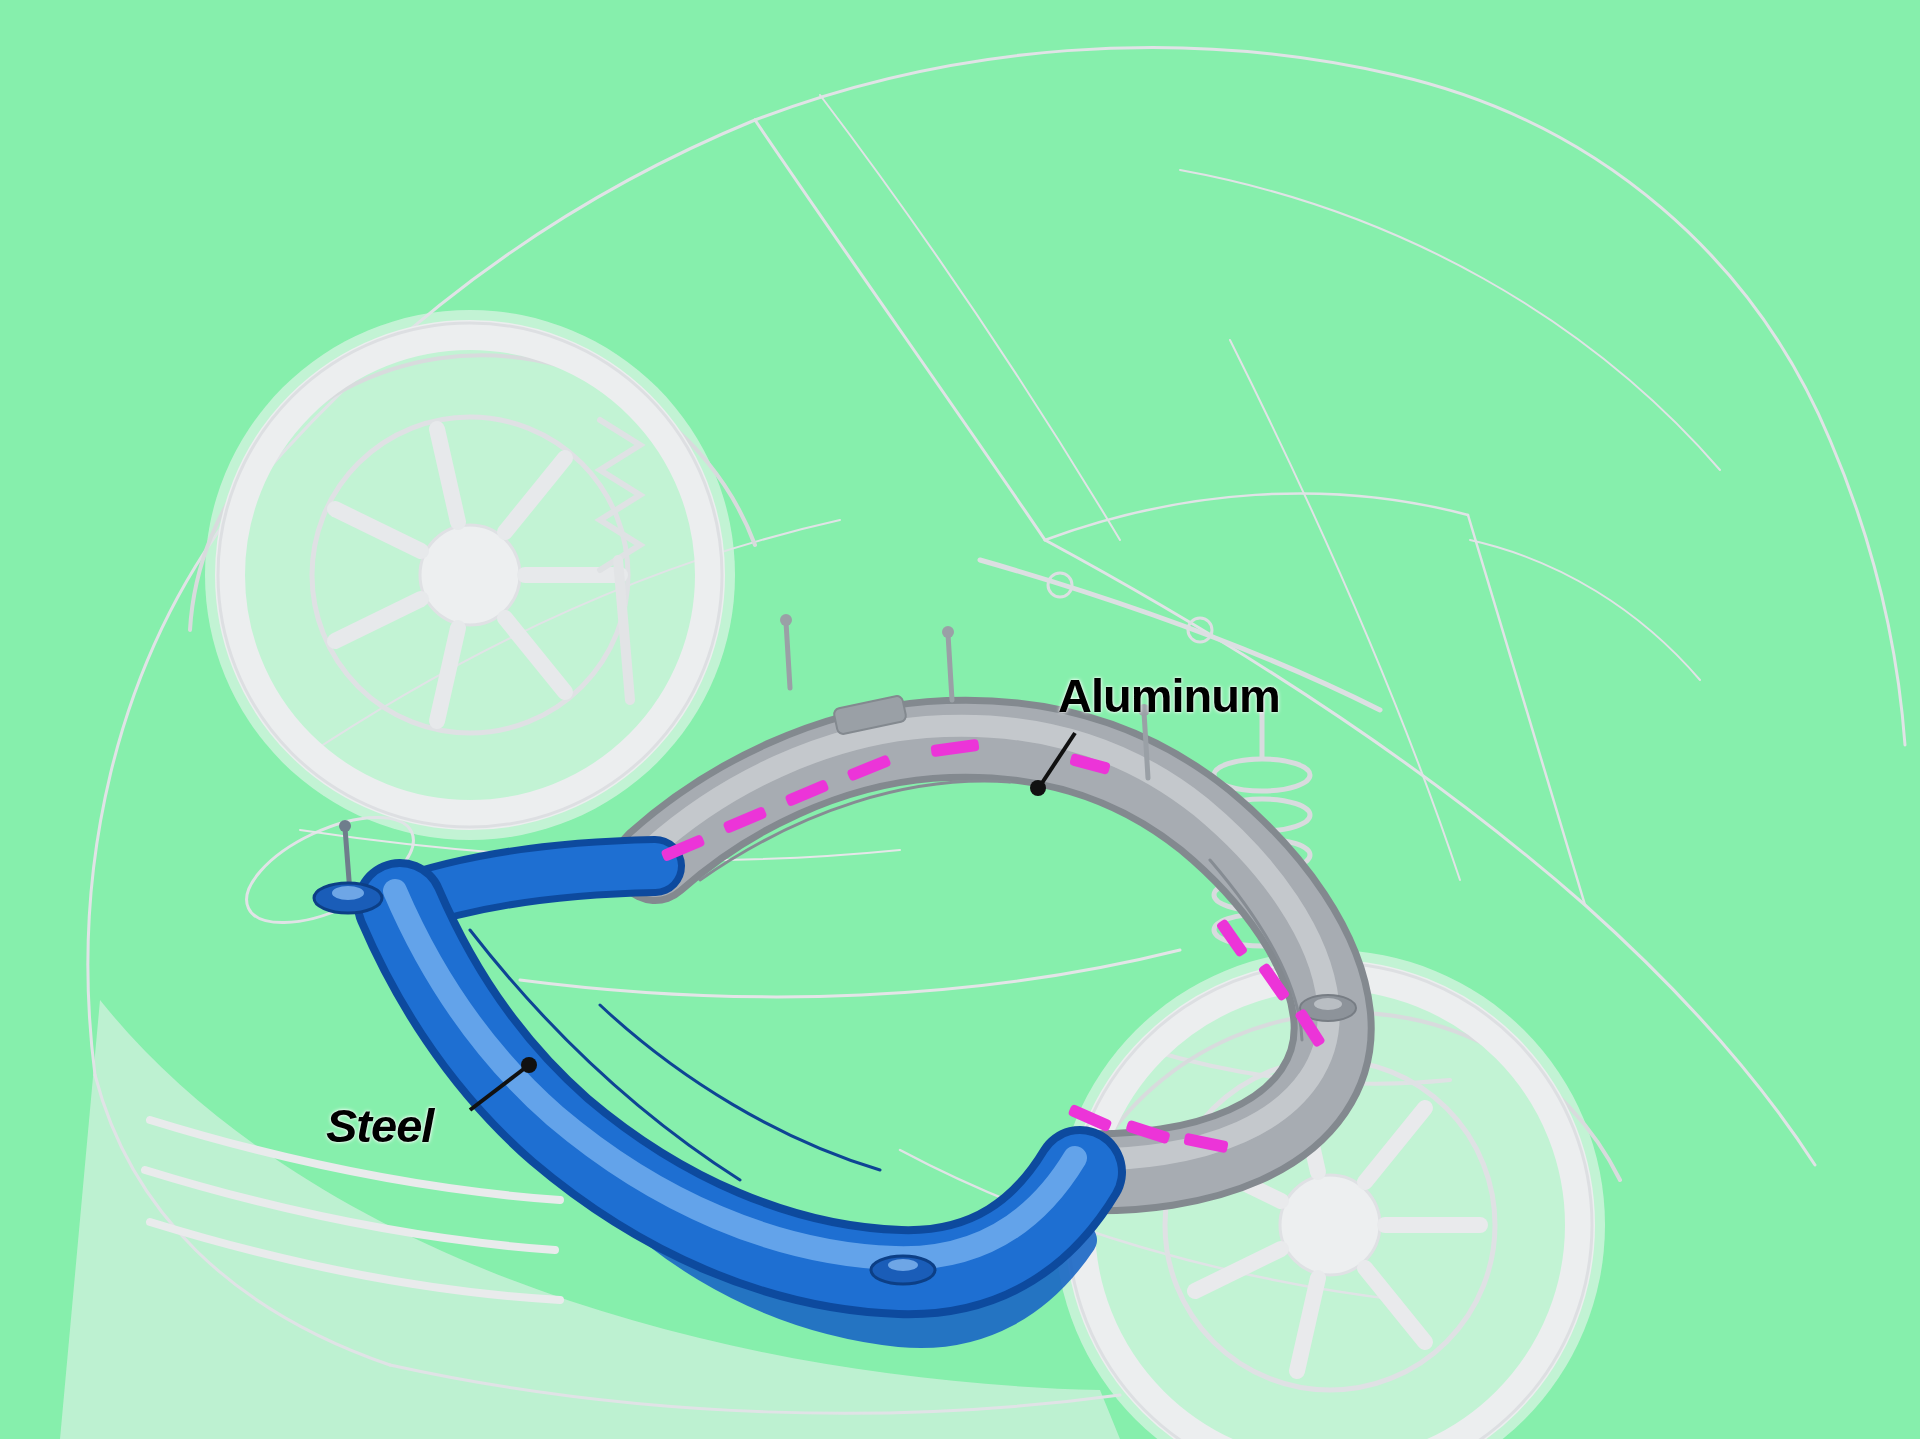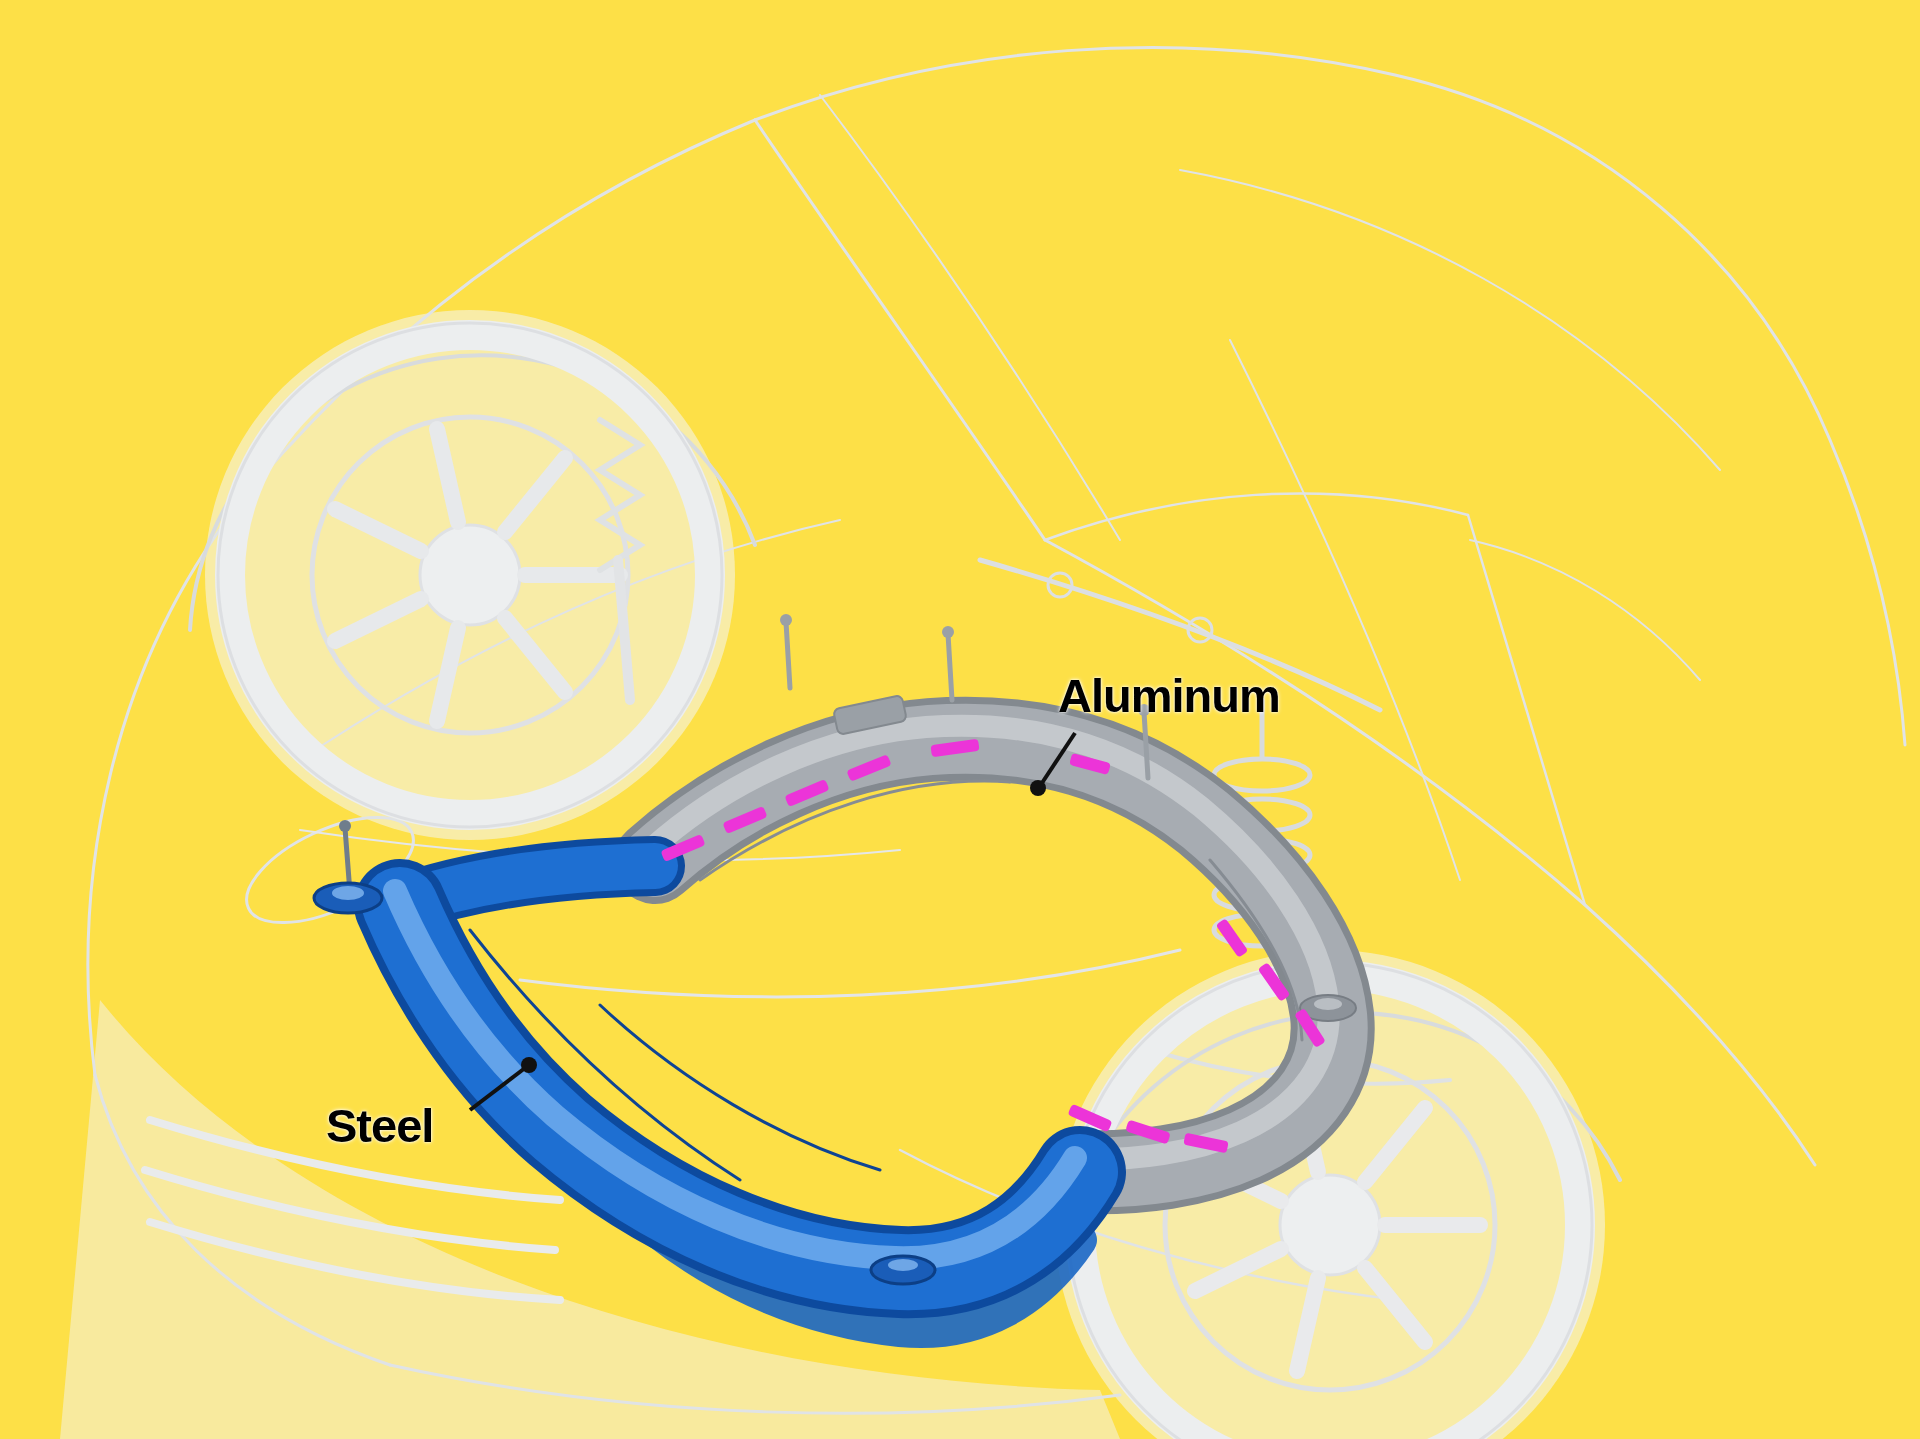--- a/index.html
+++ b/index.html
@@ -1,34 +1,34 @@
 <!DOCTYPE html>
 <html><head>
 <meta charset="utf-8">
 <style>
   html,body { margin:0; padding:0; background:#ffffff; }
   #stage {
     position:relative; width:1920px; height:1439px;
-    background:#fde047; overflow:hidden;
+    background:#86efac; overflow:hidden;
     outline:1px solid #d5d7d9;
     font-family:"Liberation Sans", sans-serif;
   }
   #stage svg { position:absolute; left:0; top:0; }
   .callout {
     position:absolute;
     font-family:"Liberation Sans", sans-serif;
     font-weight:700;
     font-size:47px;
     color:#000000;
     letter-spacing:-1px;
     white-space:nowrap;
     text-shadow:0 0 4px #ffffff, 0 0 2px #ffffff;
   }
   #label-aluminum { left:1058px; top:668px; }
-  #label-steel   { left:326px;  top:1098px; }
+  #label-steel   { left:326px;  top:1098px;font-style:italic; }
 </style>
 </head>
 <body>
 
 <div id="stage">
 
   <svg width="1920" height="1439" viewBox="0 0 1920 1439">
 
     <g fill="none" stroke="#e0e3e6" stroke-width="3" stroke-linecap="round">
 

